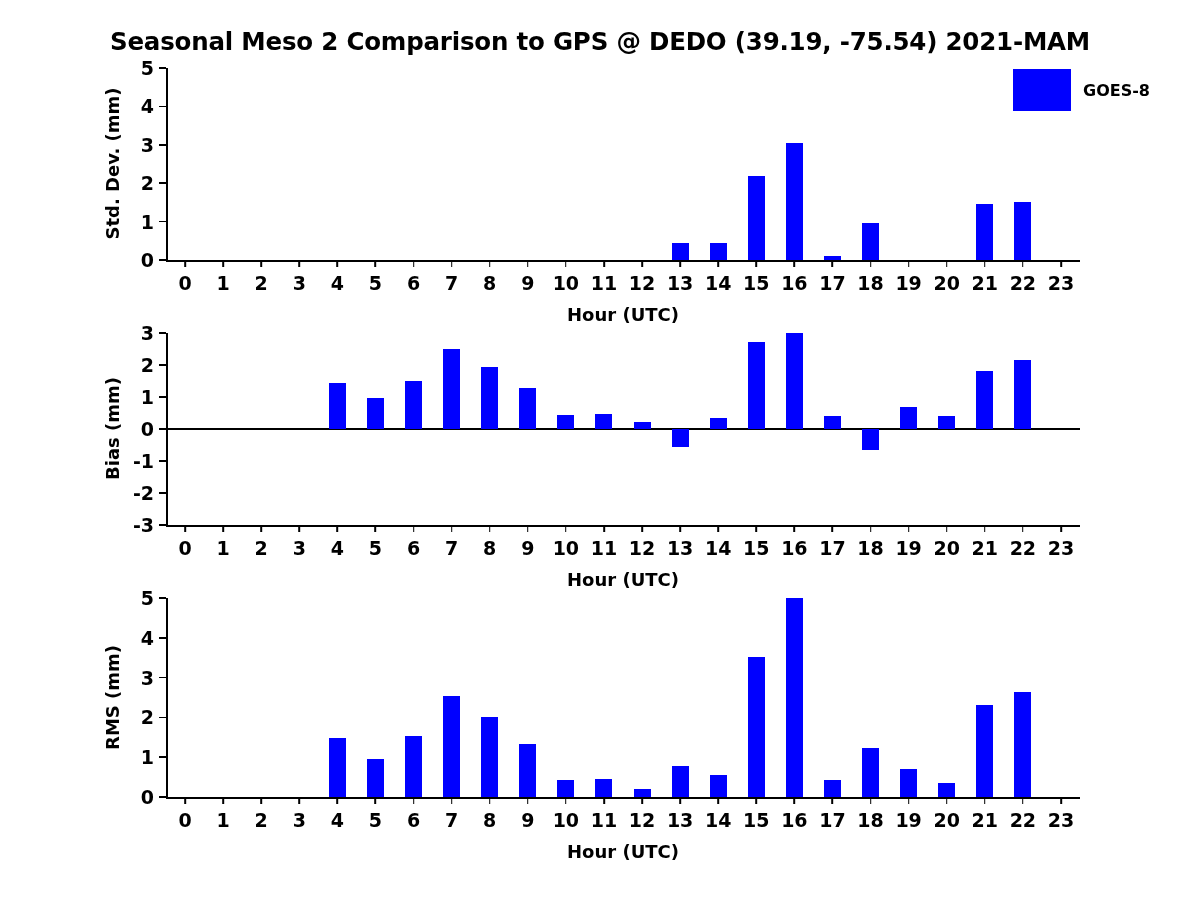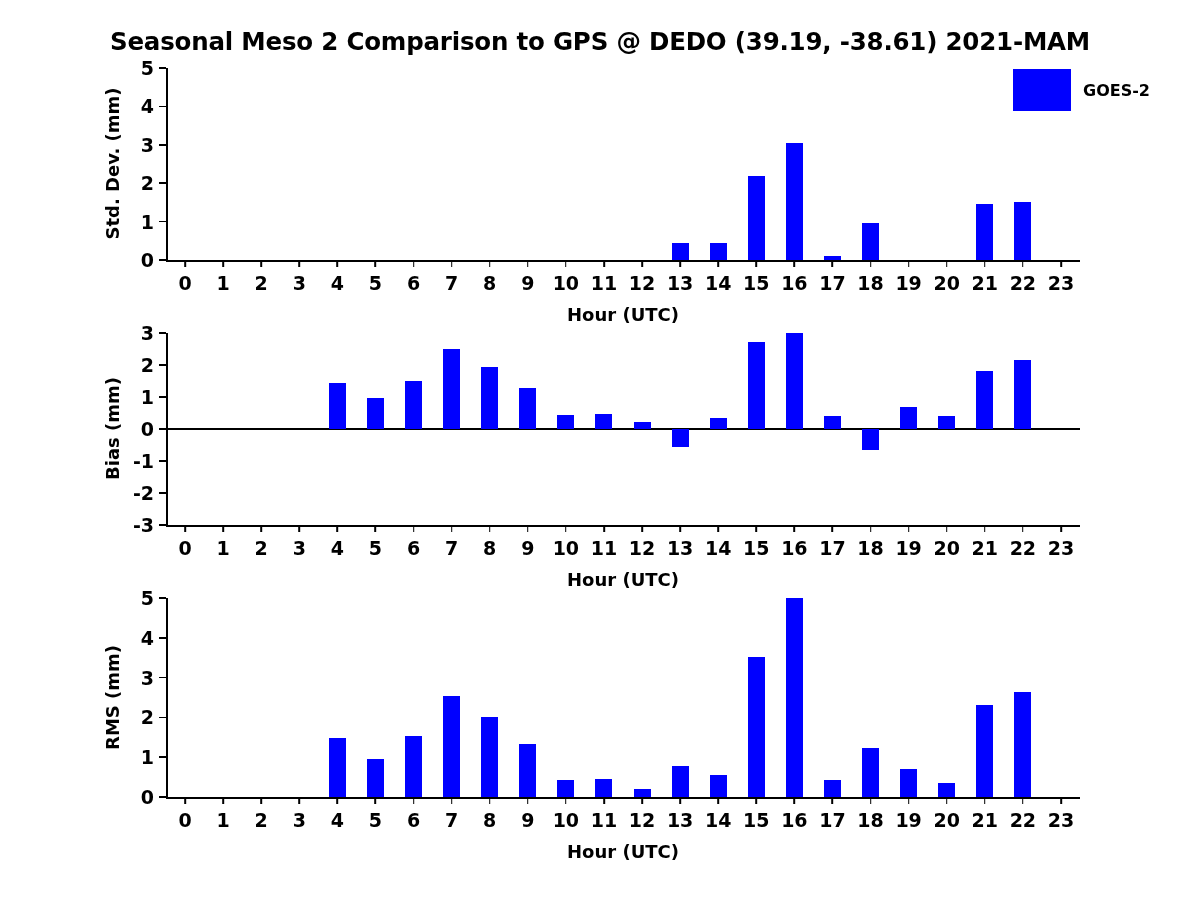--- a/index.html
+++ b/index.html
@@ -149,21 +149,21 @@
     font-size: 16px;
     font-weight: bold;
     white-space: nowrap;
   }
 </style>
 </head>
 <body>
 
 <div id="figure">
 
-  <div class="fig-title">Seasonal Meso 2 Comparison to GPS @ DEDO (39.19, -38.61) 2021-MAM</div>
+  <div class="fig-title">Seasonal Meso 2 Comparison to GPS @ DEDO (39.19, -75.54) 2021-MAM</div>
 
   <div class="panel" id="panel-0" style="top: 0px; height: 900px;">
       <div class="xaxis-title" style="top: 304px; left: 166px; width: 914px;">Hour (UTC)</div>
       <div class="yaxis-title" style="width: 232px; left: -4px; top: 153px;">Std. Dev. (mm)</div>
       <div class="plot-area" style="left: 166px; top: 68px; width: 914px; height: 192px;">
         <div class="spine-left"></div>
         <div class="spine-bottom" style="top: 192px;"></div>
         <div class="ytick" style="top: 191.2px;"></div>
         <div class="ytick-label" style="top: 192px;">0</div>
         <div class="ytick" style="top: 152.8px;"></div>
@@ -409,16 +409,16 @@
         <div class="bar" style="left: 696.042px; top: 150.444px; width: 17px; height: 48.556px; background: rgb(0, 0, 255);"></div>
         <div class="bar" style="left: 734.125px; top: 171.14px; width: 17px; height: 27.86px; background: rgb(0, 0, 255);"></div>
         <div class="bar" style="left: 772.208px; top: 185.07px; width: 17px; height: 13.93px; background: rgb(0, 0, 255);"></div>
         <div class="bar" style="left: 810.292px; top: 106.664px; width: 17px; height: 92.336px; background: rgb(0, 0, 255);"></div>
         <div class="bar" style="left: 848.375px; top: 93.53px; width: 17px; height: 105.47px; background: rgb(0, 0, 255);"></div>
       </div>
     </div>
 
   <div class="legend" id="legend-box" style="left: 1013px; top: 69px;">
     <div class="legend-swatch"></div>
-    <div class="legend-label">GOES-2</div>
+    <div class="legend-label">GOES-8</div>
   </div>
 
 </div>
 
 </body></html>

